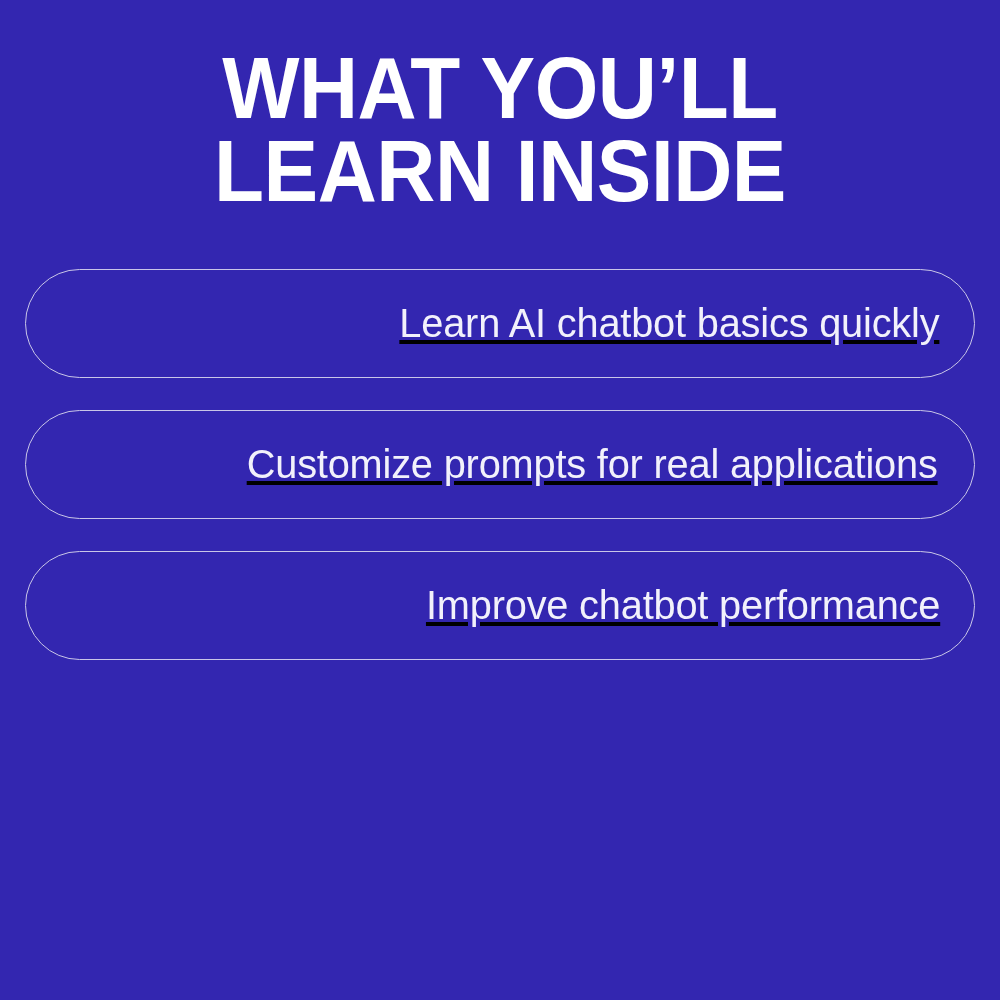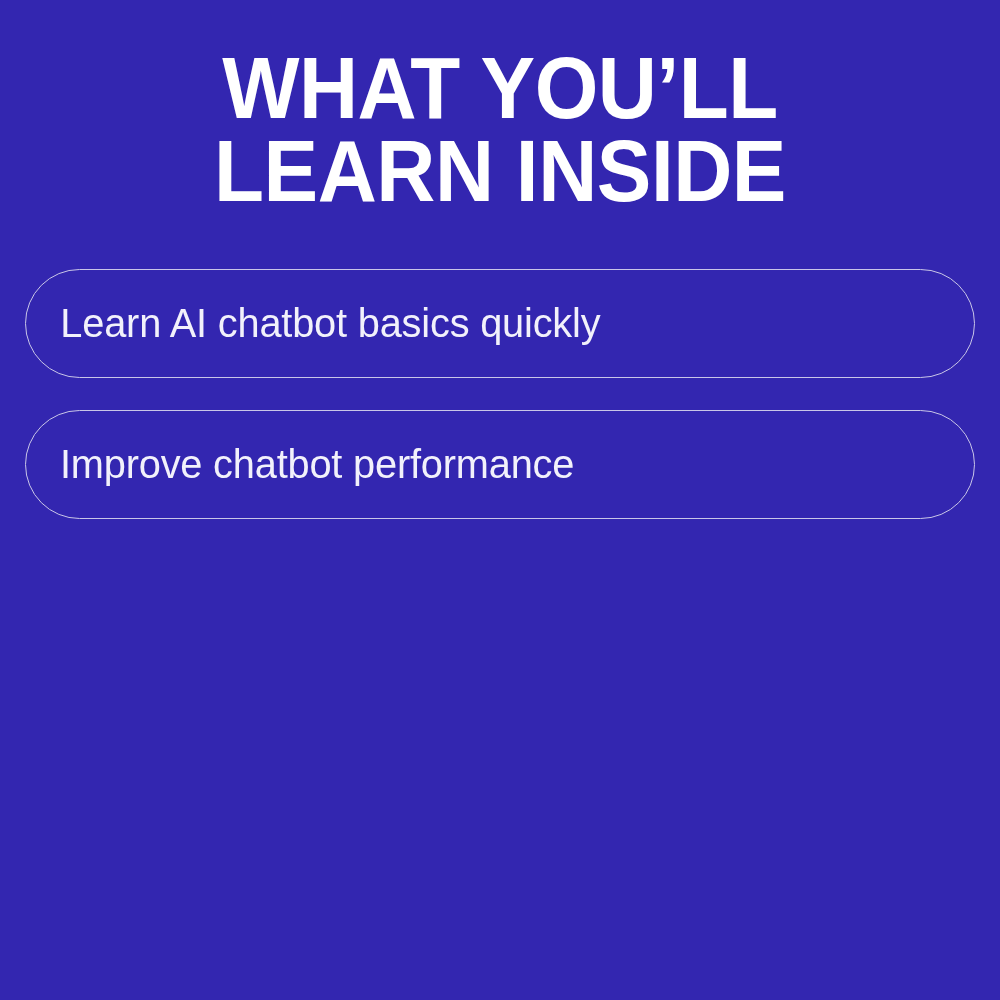--- a/index.html
+++ b/index.html
@@ -56,22 +56,23 @@
     position: relative;
     box-sizing: border-box;
     width: 950px;
     height: 109px;
     margin-bottom: 32px;
     border: 1.4px solid #c9c6e8;
     border-radius: 60px;
     background: transparent;
     display: flex;
     align-items: center;
-    justify-content: flex-start;
+    justify-content: flex-end;
     padding: 0 26px;
+    text-decoration: underline;
   }
   .pill:last-child {
     margin-bottom: 2px;
   }
 
   .pill-label {
     color: #f2f1fb;
     font-family: "Liberation Sans", "DejaVu Sans", sans-serif;
     font-weight: 400;
     font-size: 41px;
@@ -92,20 +93,23 @@
     <span class="line">LEARN INSIDE</span>
   </div>
 
   <div class="pill-list">
 
     <div class="pill">
       <span class="pill-label">Learn AI chatbot basics quickly</span>
     </div>
 
 
+    <div class="pill">
+      <span class="pill-label">Customize prompts for real applications</span>
+    </div>
 
 
     <div class="pill">
       <span class="pill-label">Improve chatbot performance</span>
     </div>
 
   </div>
 
 </div>
 

